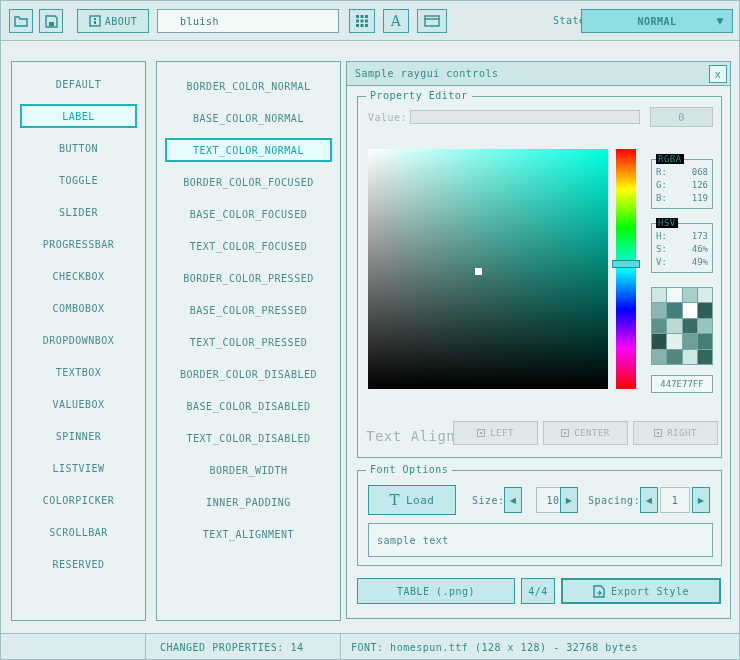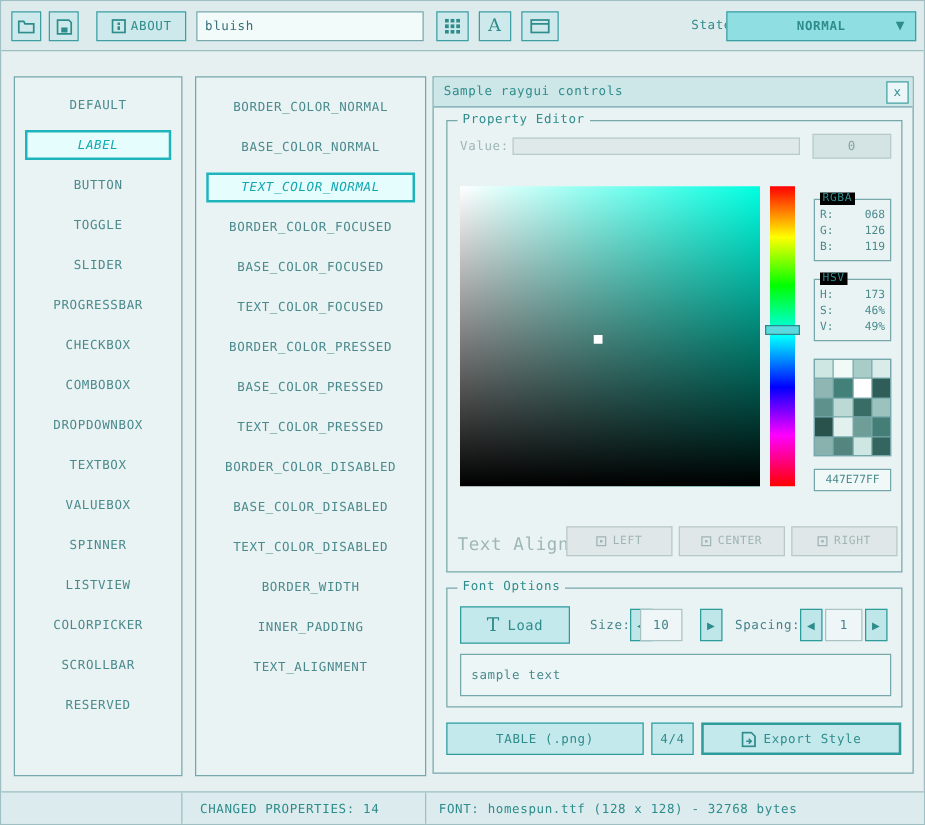--- a/index.html
+++ b/index.html
@@ -17,38 +17,38 @@
     background:#deebed; border-bottom:1px solid #9fbfc2; }
   .tbtn {
     position:absolute; top:8px; height:24px;
     background:#cde9eb; border:1px solid #3f9ea1; color:#2f8c8c;
     display:flex; align-items:center; justify-content:center; gap:4px;
     cursor:pointer; font-size:10px;
   }
   .txtinput {
     position:absolute; top:8px; height:24px;
     background:#f2fafa; border:1px solid #76a8ab; color:#35707a;
-    font-family:"DejaVu Sans Mono", monospace; font-size:10px; padding-left:6px;
+    font-family:"DejaVu Sans Mono", monospace; font-size:10px; padding-left:22px;
     letter-spacing:0.5px;
   }
   .lbl { position:absolute; font-size:10px; color:#2f8c8c; }
   #state-dropdown { left:580px; width:152px; background:#8fdfe2;font-weight:bold; }
   #state-dropdown .dd-arrow { position:absolute; right:8px; top:6px; font-family:"DejaVu Sans",sans-serif; font-size:9px; }
   
   .panel { position:absolute; top:60px; height:560px;
     background:#eaf3f4; border:1px solid #76a8ab; }
   #controls-panel { left:10px; width:135px; padding-top:10px; }
   #properties-panel { left:155px; width:185px; padding-top:12px; }
   .list-item {
     height:24px; margin:0 8px 8px 8px;
     display:flex; align-items:center; justify-content:center;
     color:#4a8a8d; cursor:pointer;
   }
   .list-item.selected {
-    border:2px solid #1fb3bb; background:#e6fdfe; color:#13a7b0;font-style:italic;
+    border:2px solid #1fb3bb; background:#e6fdfe; color:#13a7b0;
   }
   
   #sample-window { position:absolute; left:345px; top:60px; width:385px; height:558px;
     background:#eaf3f4; border:1px solid #76a8ab; }
   #sample-titlebar { position:absolute; left:0; top:0; width:100%; height:24px;
     background:#cde6e8; border-bottom:1px solid #76a8ab; display:flex; align-items:center; }
   #sample-title { margin-left:8px; color:#2f8c8c; }
   #sample-close { position:absolute; right:3px; top:3px; width:18px; height:18px;
     background:#eaf6f7; border:1px solid #3f9ea1; color:#2f8c8c;
     display:flex; align-items:center; justify-content:center; cursor:pointer; }
@@ -316,21 +316,21 @@
 
       <div id="load-button">
         <span class="serifT">T</span>
         <span>Load</span>
       </div>
 
       <span class="lbl" style="left:114px;top:24px;color:#43838a;">Size:</span>
       <div class="spin-arrow" style="left:146px;">
         <span>◀</span>
       </div>
-      <div class="spin-value" style="left:154px;width:34px;">10</div>
+      <div class="spin-value" style="left:178px;width:34px;">10</div>
       <div class="spin-arrow" style="left:202px;">
         <span>▶</span>
       </div>
 
       <span class="lbl" style="left:230px;top:24px;color:#43838a;">Spacing:</span>
       <div class="spin-arrow" style="left:282px;">
         <span>◀</span>
       </div>
       <div class="spin-value" style="left:302px;width:30px;">1</div>
       <div class="spin-arrow" style="left:334px;">

